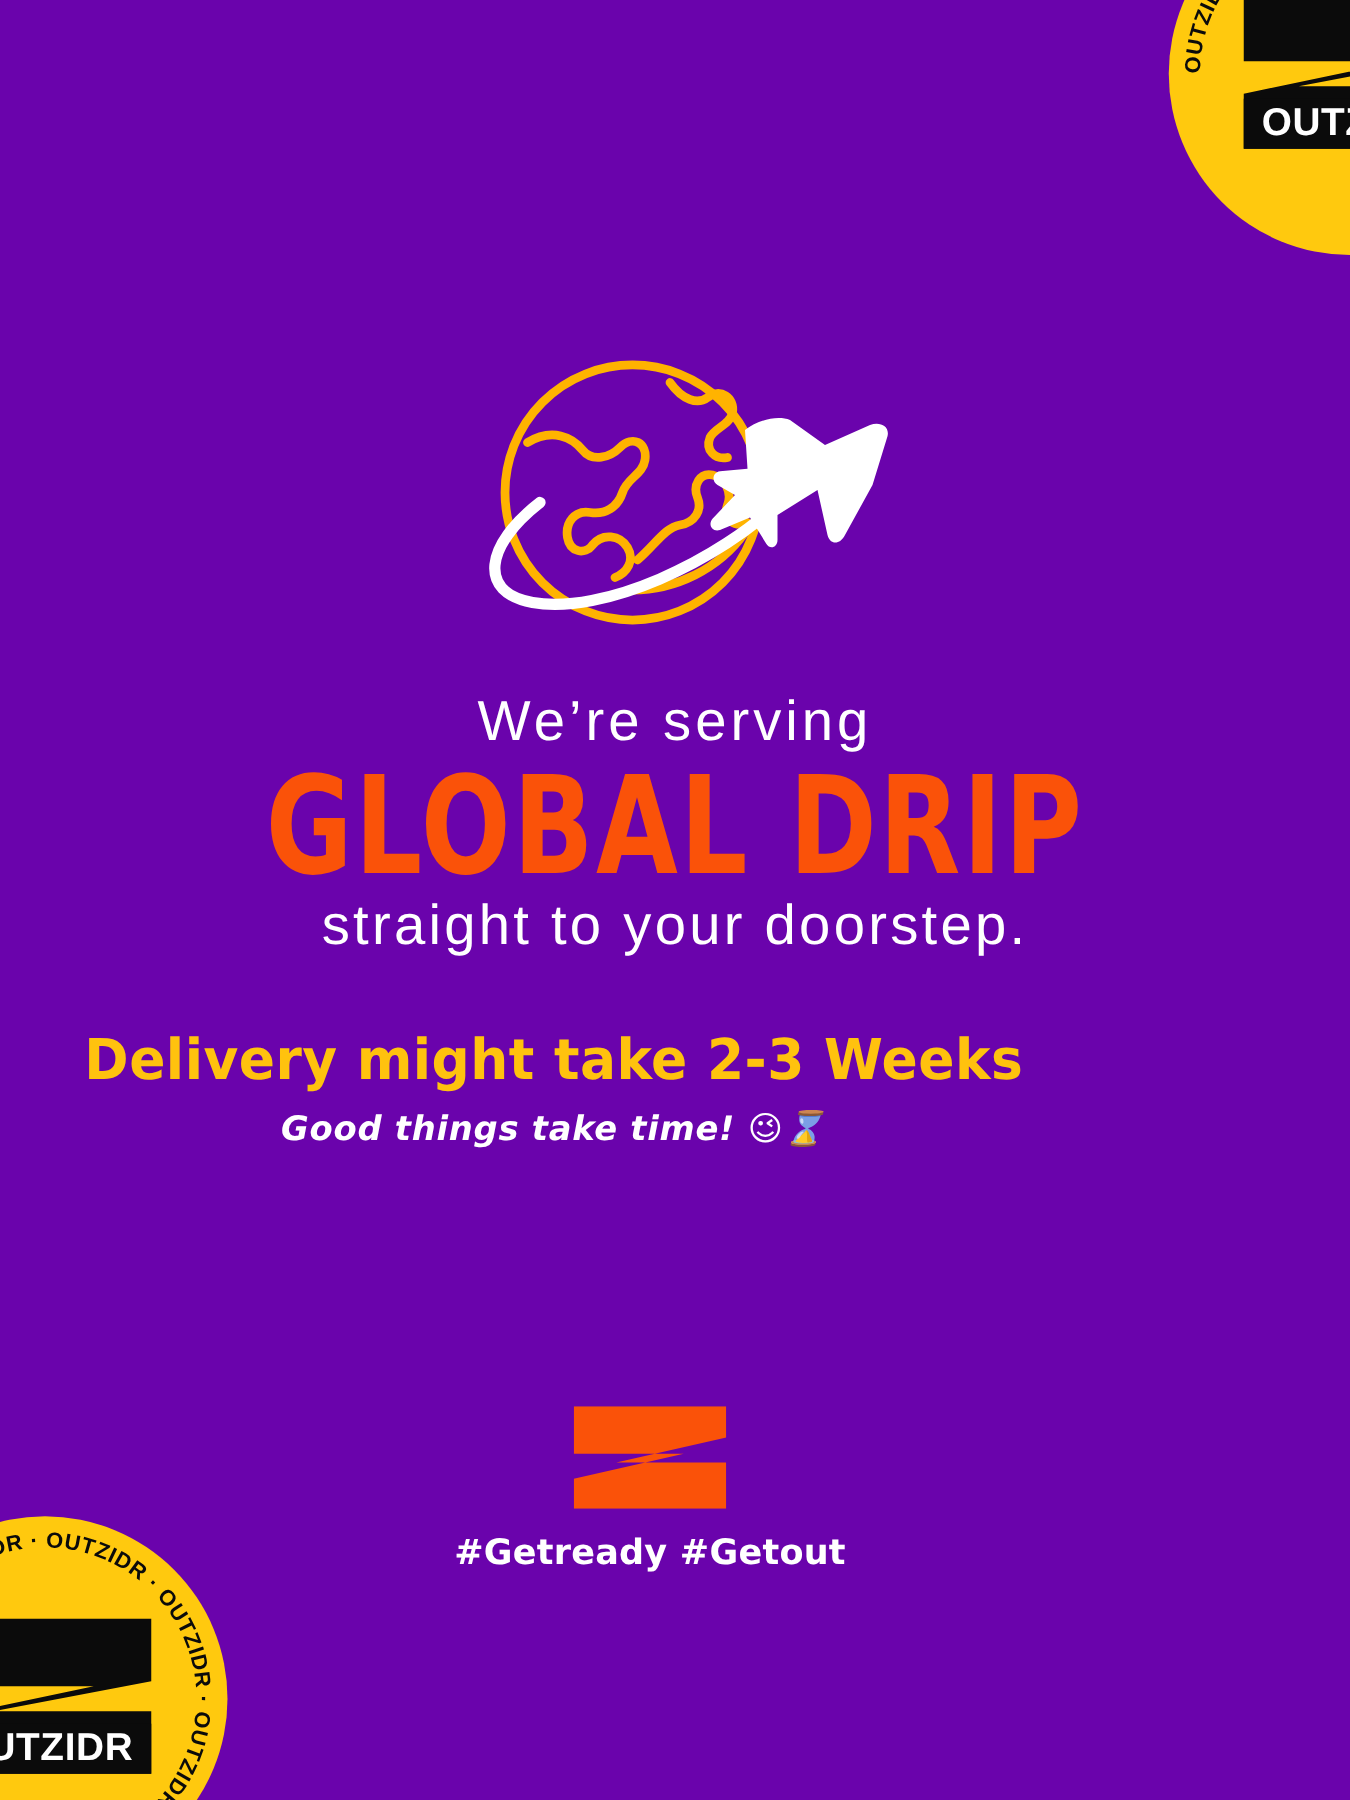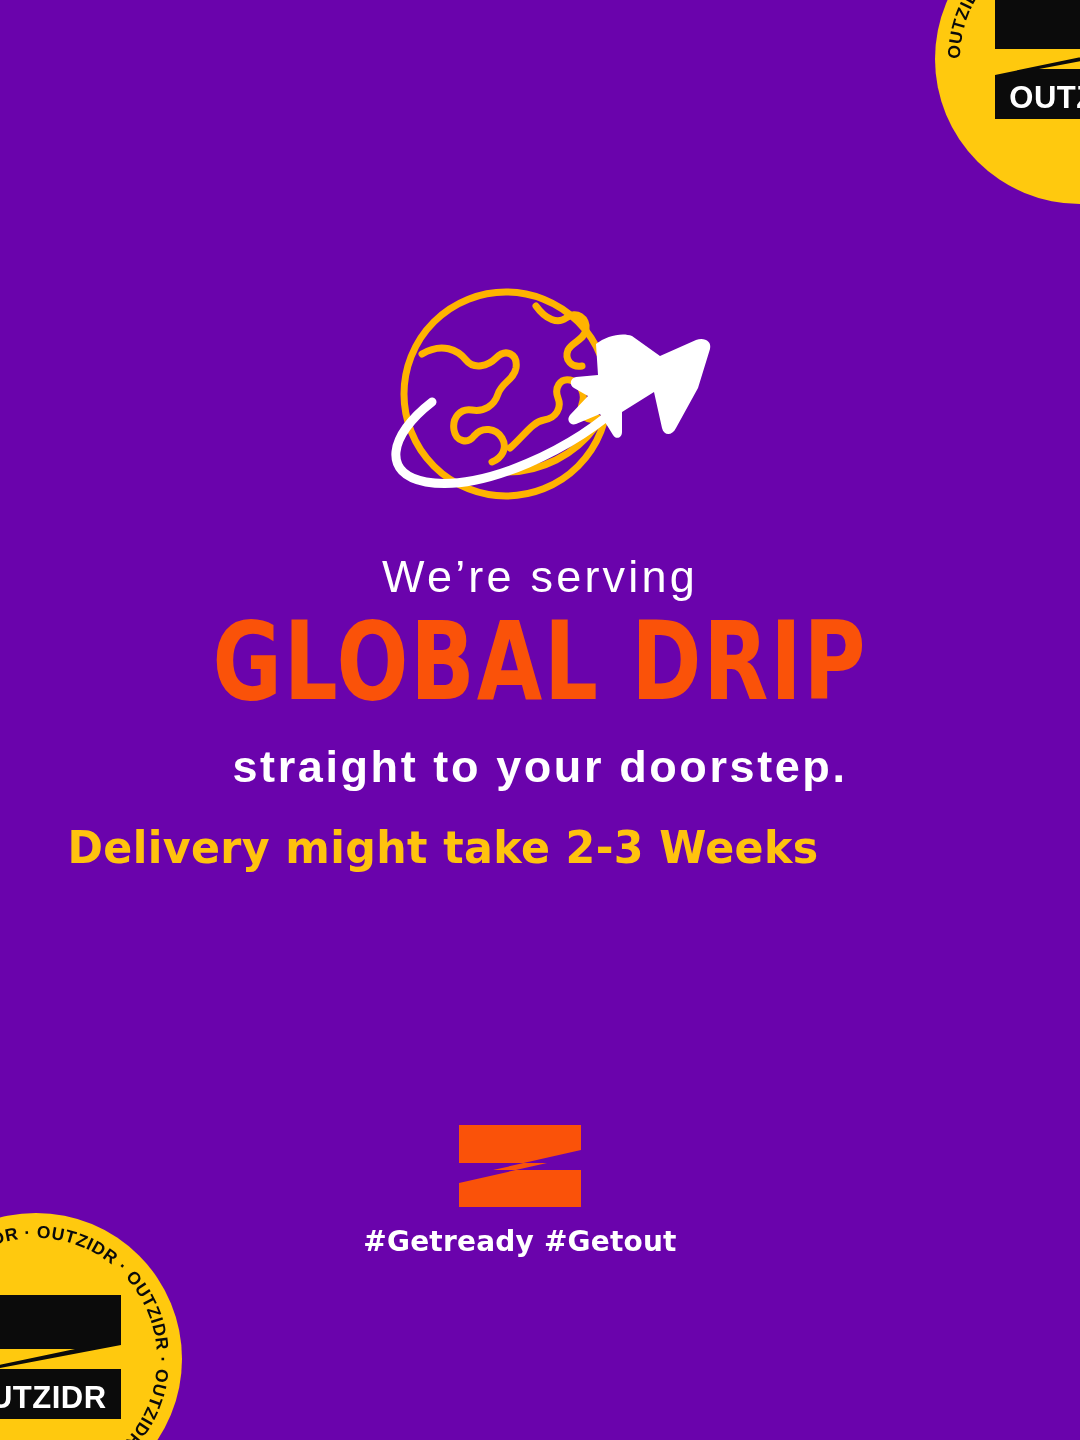--- a/index.html
+++ b/index.html
@@ -96,24 +96,24 @@
     font-weight: 700;
     letter-spacing: 2px;
     line-height: 1.05;
     margin-top: 12px;
     transform: scaleX(0.92) scaleY(1.18);
     white-space: nowrap;
   }
   .subline {
     color: #ffffff;
     font-size: 45px;
-    font-weight: 700;
+    font-weight: 400;
     letter-spacing: 2.6px;
     line-height: 1.12;
-    margin-top: 31px;
+    margin-top: 4px;
     white-space: nowrap;
   }
 
   
   .notice-block {
     position: absolute;
     left: 0;
     top: 822px;
     width: 886px;
     text-align: center;
@@ -231,20 +231,21 @@
   </div>
 
   <div class="headline-block">
     <div class="kicker">We’re serving</div>
     <div class="bigline">GLOBAL DRIP</div>
     <div class="subline">straight to your doorstep.</div>
   </div>
 
   <div class="notice-block">
     <div class="notice-main">Delivery might take 2-3 Weeks</div>
+    <div class="notice-sub">Good things take time! 😉⌛</div>
   </div>
 
   <div class="footer-block">
     <div class="z-logo">
       <svg viewBox="0 0 122 82">
         <polygon points="0,0 122,0 122,25 34,45 122,45 122,82 0,82 0,58 88,38 0,38" fill="#fa5209"></polygon>
       </svg>
     </div>
     <div class="hashtags">#Getready #Getout</div>
   </div>

